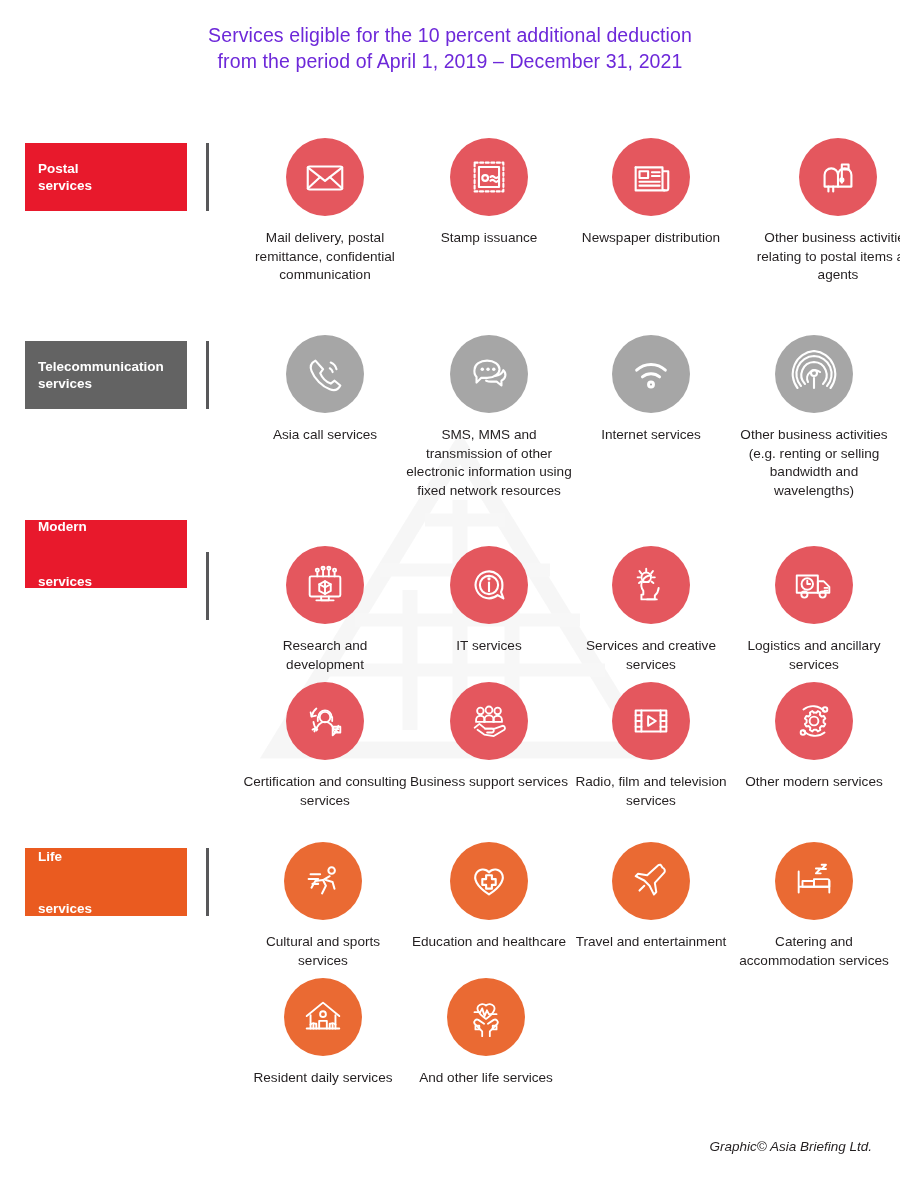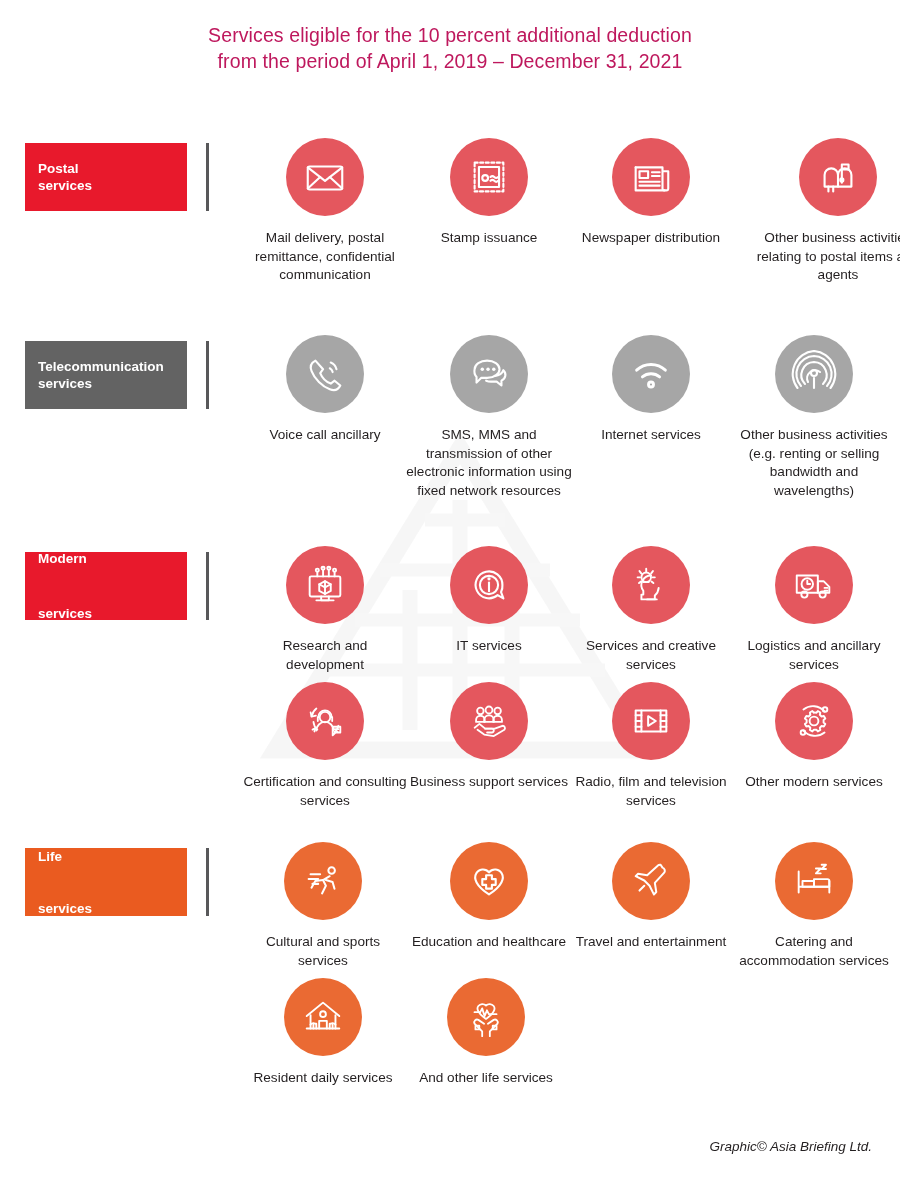--- a/index.html
+++ b/index.html
@@ -24,21 +24,21 @@
     pointer-events: none;
     z-index: 0;
   }
 
   
   .title {
     position: absolute;
     left: 0; top: 22px;
     width: 900px;
     text-align: center;
-    color: #be185d;
+    color: #6d28d9;
     font-size: 19.5px;
     line-height: 26px;
     letter-spacing: 0.1px;
     z-index: 3;
   }
   .title .line { display: block; }
 
   
   .board {
     position: absolute;
@@ -198,21 +198,21 @@
   <div class="cat-divider" style="top:341px;"></div>
 
   <div class="cell" style="left:242px; top:335px;">
     <div class="circle" style="background:#a6a6a6;">
       <svg width="46" height="46" viewBox="0 0 48 48" fill="none" stroke="#fff" stroke-width="2.2" stroke-linecap="round" stroke-linejoin="round">
         <path d="M14 10 c-4 2-6 6-4 11 3 8 11 16 19 19 5 2 9 0 11-4 l-6-5 -4 3 c-5-2-9-6-11-11 l3-4 z"></path>
         <path d="M30 12 a10 10 0 0 1 6 7"></path>
         <path d="M29 18 a6 6 0 0 1 3 4"></path>
       </svg>
     </div>
-    <div class="cell-label">Voice call ancillary</div>
+    <div class="cell-label">Asia call services</div>
   </div>
 
   <div class="cell" style="left:406px; top:335px;">
     <div class="circle" style="background:#a6a6a6;">
       <svg width="46" height="46" viewBox="0 0 48 48" fill="none" stroke="#fff" stroke-width="2.2" stroke-linecap="round" stroke-linejoin="round">
         <path d="M22 10 a13 9 0 1 1 0 18 h-6 l-5 5 v-6 a9 9 0 0 1 -2 -8 a13 9 0 0 1 13 -9 z"></path>
         <circle cx="17" cy="19" r="1.8" fill="#fff" stroke="none"></circle>
         <circle cx="23" cy="19" r="1.8" fill="#fff" stroke="none"></circle>
         <circle cx="29" cy="19" r="1.8" fill="#fff" stroke="none"></circle>
         <path d="M30 26 a11 8 0 0 0 9 -6 a11 8 0 0 1 -2 11 v5 l-5 -4 h-6 a11 8 0 0 1 -5 -1"></path>
@@ -239,21 +239,21 @@
         <path d="M18 32 a8 8 0 0 1 12 -10"></path>
         <circle cx="24" cy="23" r="3"></circle>
         <path d="M15 34 a13 13 0 0 1 9 -22 a13 13 0 0 1 9 22"></path>
         <path d="M11 36 a18 18 0 0 1 13 -30 a18 18 0 0 1 13 30"></path>
         <path d="M7.5 38 a23 23 0 0 1 16.5 -37 a23 23 0 0 1 16.5 37"></path>
       </svg>
     </div>
     <div class="cell-label">Other business activities (e.g. renting or selling bandwidth and wavelengths)</div>
   </div>
 
-  <div class="cat" style="top:552px; background:#e8192c;gap:38px;">
+  <div class="cat" style="top:520px; background:#e8192c;gap:38px;">
     <span>Modern</span>
     <span>services</span>
   </div>
   <div class="cat-divider" style="top:552px;"></div>
 
   <div class="cell" style="left:242px; top:546px;">
     <div class="circle" style="background:#e4575e;">
       <svg width="46" height="46" viewBox="0 0 48 48" fill="none" stroke="#fff" stroke-width="2" stroke-linecap="round" stroke-linejoin="round">
         <rect x="8" y="15" width="32" height="21" rx="1.5"></rect>
         <path d="M20 36 v4 h8 v-4"></path>

